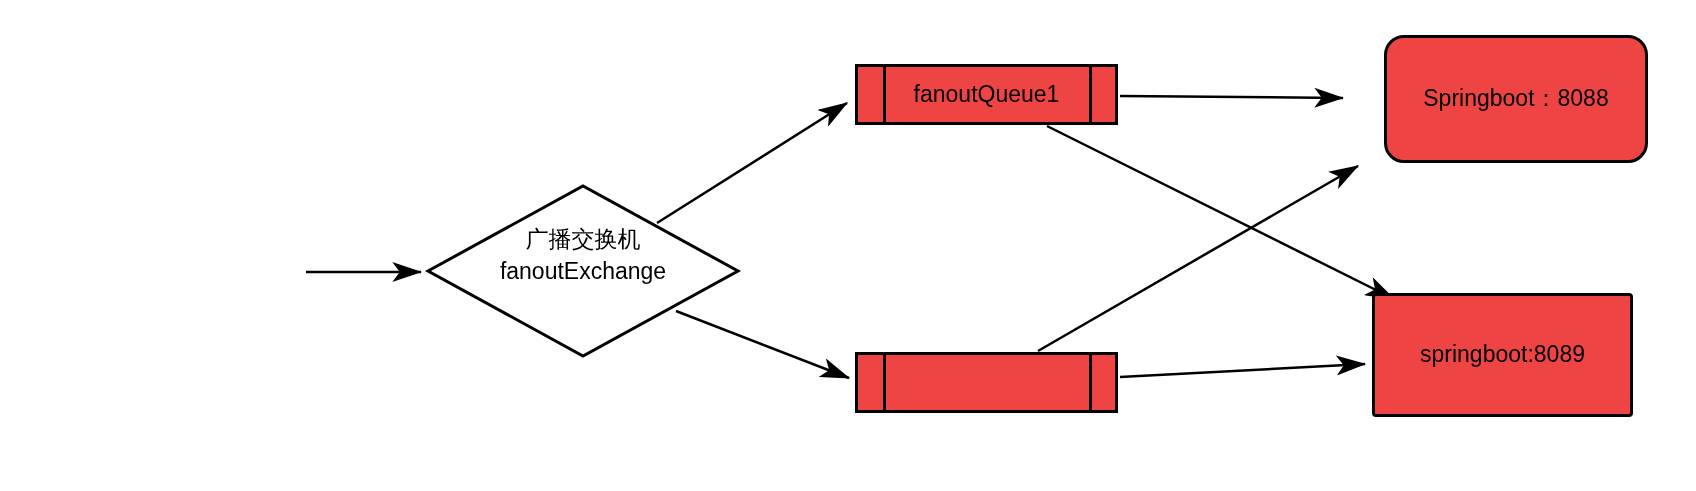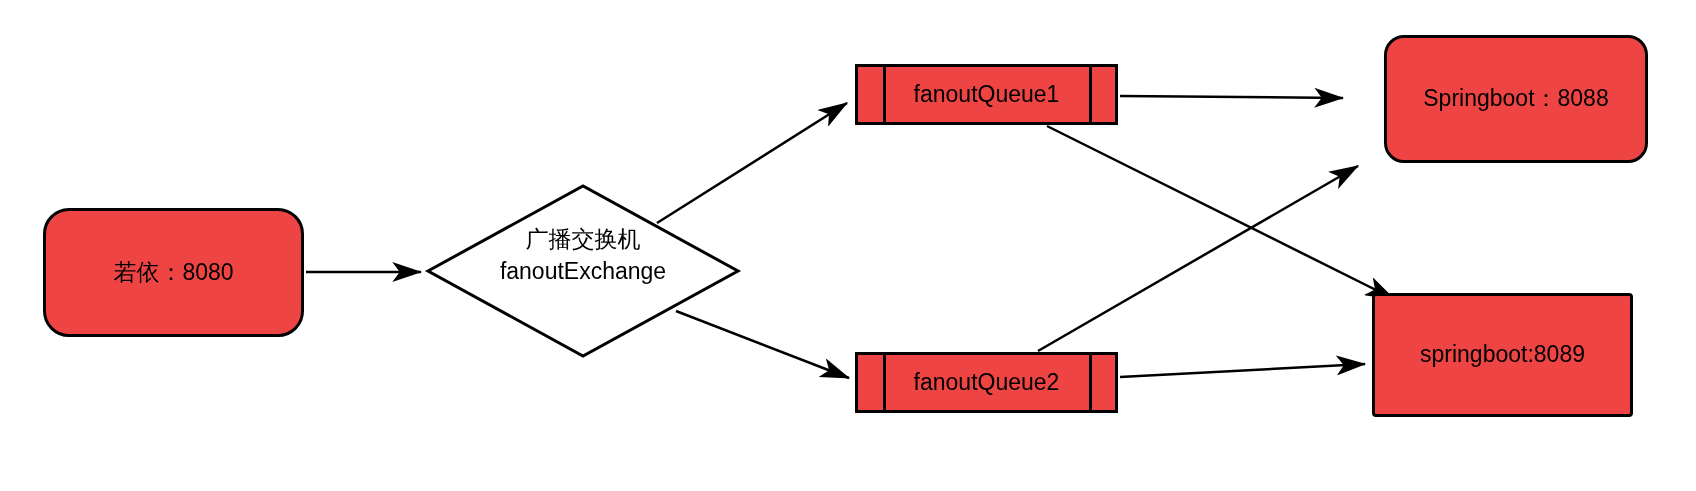--- a/index.html
+++ b/index.html
@@ -74,39 +74,35 @@
 
     <line x1="306" y1="272" x2="421" y2="272" stroke="#000000" stroke-width="2.5" marker-end="url(#arrowhead)"></line>
     <line x1="657" y1="223" x2="847" y2="103" stroke="#000000" stroke-width="2.5" marker-end="url(#arrowhead)"></line>
     <line x1="676" y1="311" x2="849" y2="378" stroke="#000000" stroke-width="2.5" marker-end="url(#arrowhead)"></line>
     <line x1="1120" y1="96" x2="1343" y2="98" stroke="#000000" stroke-width="2.5" marker-end="url(#arrowhead)"></line>
     <line x1="1047" y1="126" x2="1394" y2="299" stroke="#000000" stroke-width="2.5" marker-end="url(#arrowhead)"></line>
     <line x1="1038" y1="351" x2="1358" y2="166" stroke="#000000" stroke-width="2.5" marker-end="url(#arrowhead)"></line>
     <line x1="1120" y1="377" x2="1365" y2="364" stroke="#000000" stroke-width="2.5" marker-end="url(#arrowhead)"></line>
   </svg>
 
-  <div class="node node-ruoyi">
-    <span>若依：8080</span>
-  </div>
 
   <div class="exchange-label">
     <div>广播交换机</div>
     <div>fanoutExchange</div>
   </div>
 
   <div class="node queue node-queue1">
     <span class="queue-divider-left"></span>
     <span class="queue-divider-right"></span>
     <span>fanoutQueue1</span>
   </div>
 
   <div class="node queue node-queue2">
     <span class="queue-divider-left"></span>
     <span class="queue-divider-right"></span>
-    <span>fanoutQueue2</span>
   </div>
 
   <div class="node node-8088">
     <span>Springboot：8088</span>
   </div>
 
   <div class="node node-8089">
     <span>springboot:8089</span>
   </div>
 

